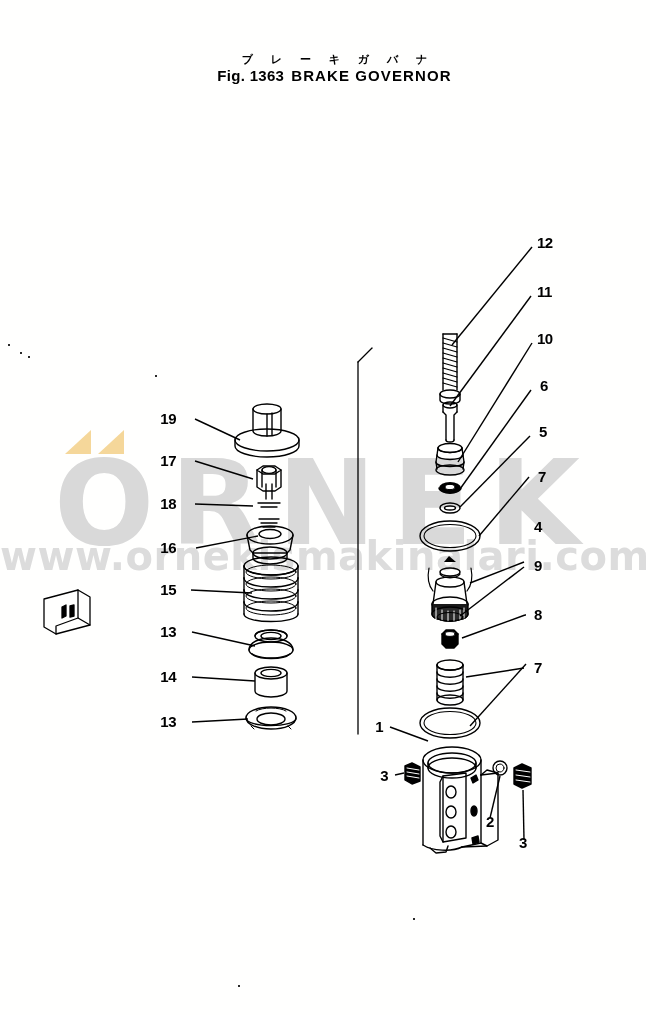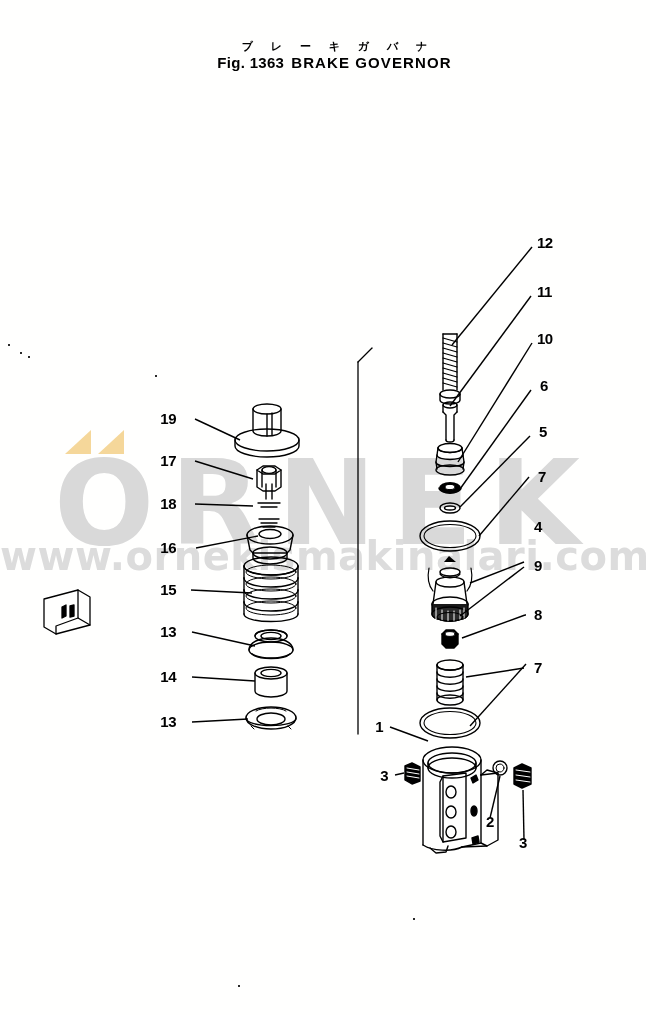--- a/index.html
+++ b/index.html
@@ -3,21 +3,21 @@
 <meta charset="utf-8">
 <style>
   html,body{margin:0;padding:0;background:#fff;}
   body{
     width:650px;height:1015px;position:relative;overflow:hidden;
     font-family:"Liberation Sans",sans-serif;background:#fffffe;
   }
   #page{position:absolute;inset:0;}
 
   
-  .title-block{position:absolute;left:0;right:0;top:41px;text-align:center;}
+  .title-block{position:absolute;left:0;right:0;top:54px;text-align:center;}
   .kana{
     font-family:"DejaVu Sans",sans-serif;
     font-size:11px;font-weight:700;color:#000;
     letter-spacing:7px;margin:0 0 1px 26px;line-height:12px;
   }
   .fig-line{
     font-family:"Liberation Sans",sans-serif;
     font-size:15px;font-weight:700;color:#000;line-height:17px;
     letter-spacing:.3px;
     padding-left:19px;

